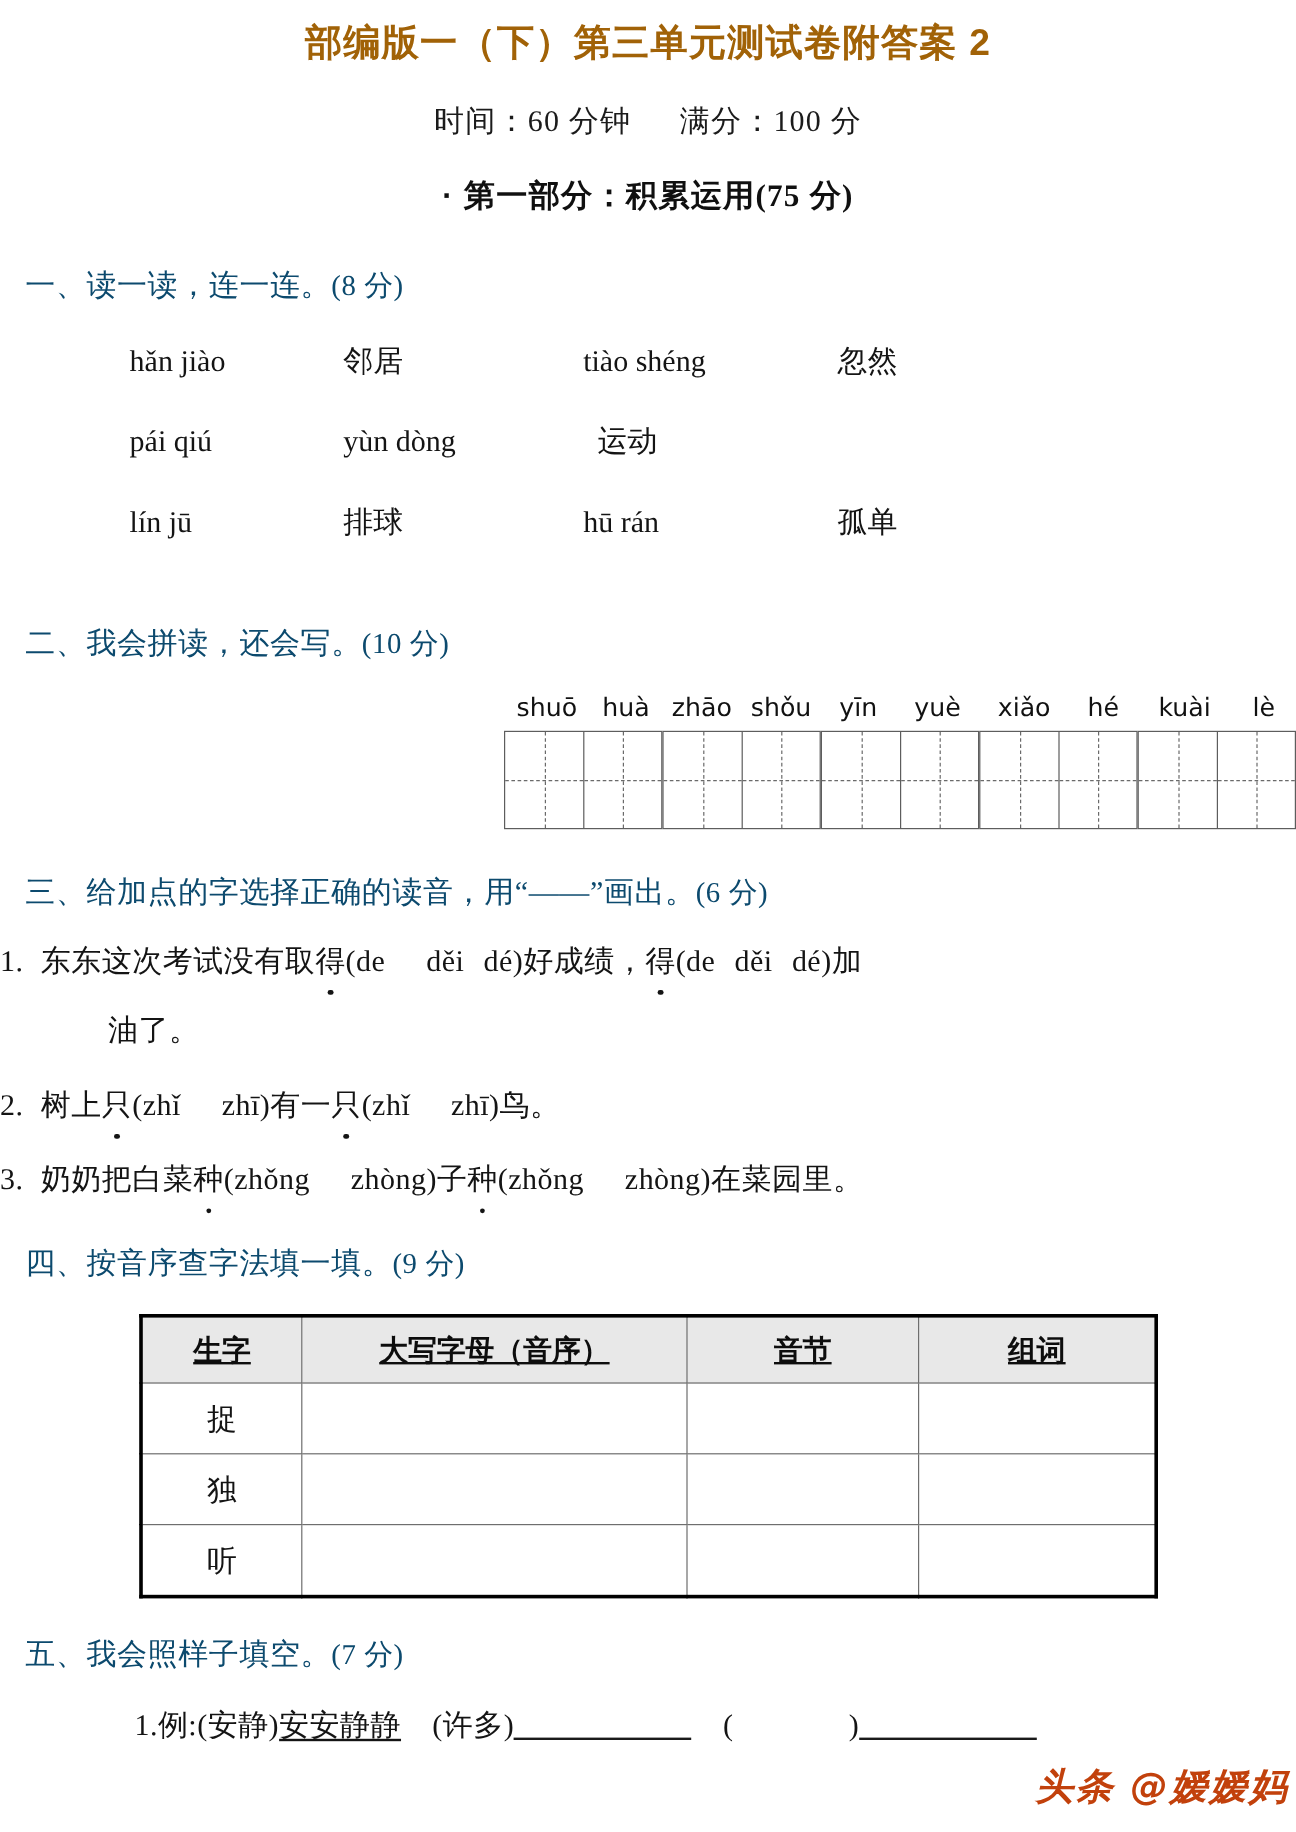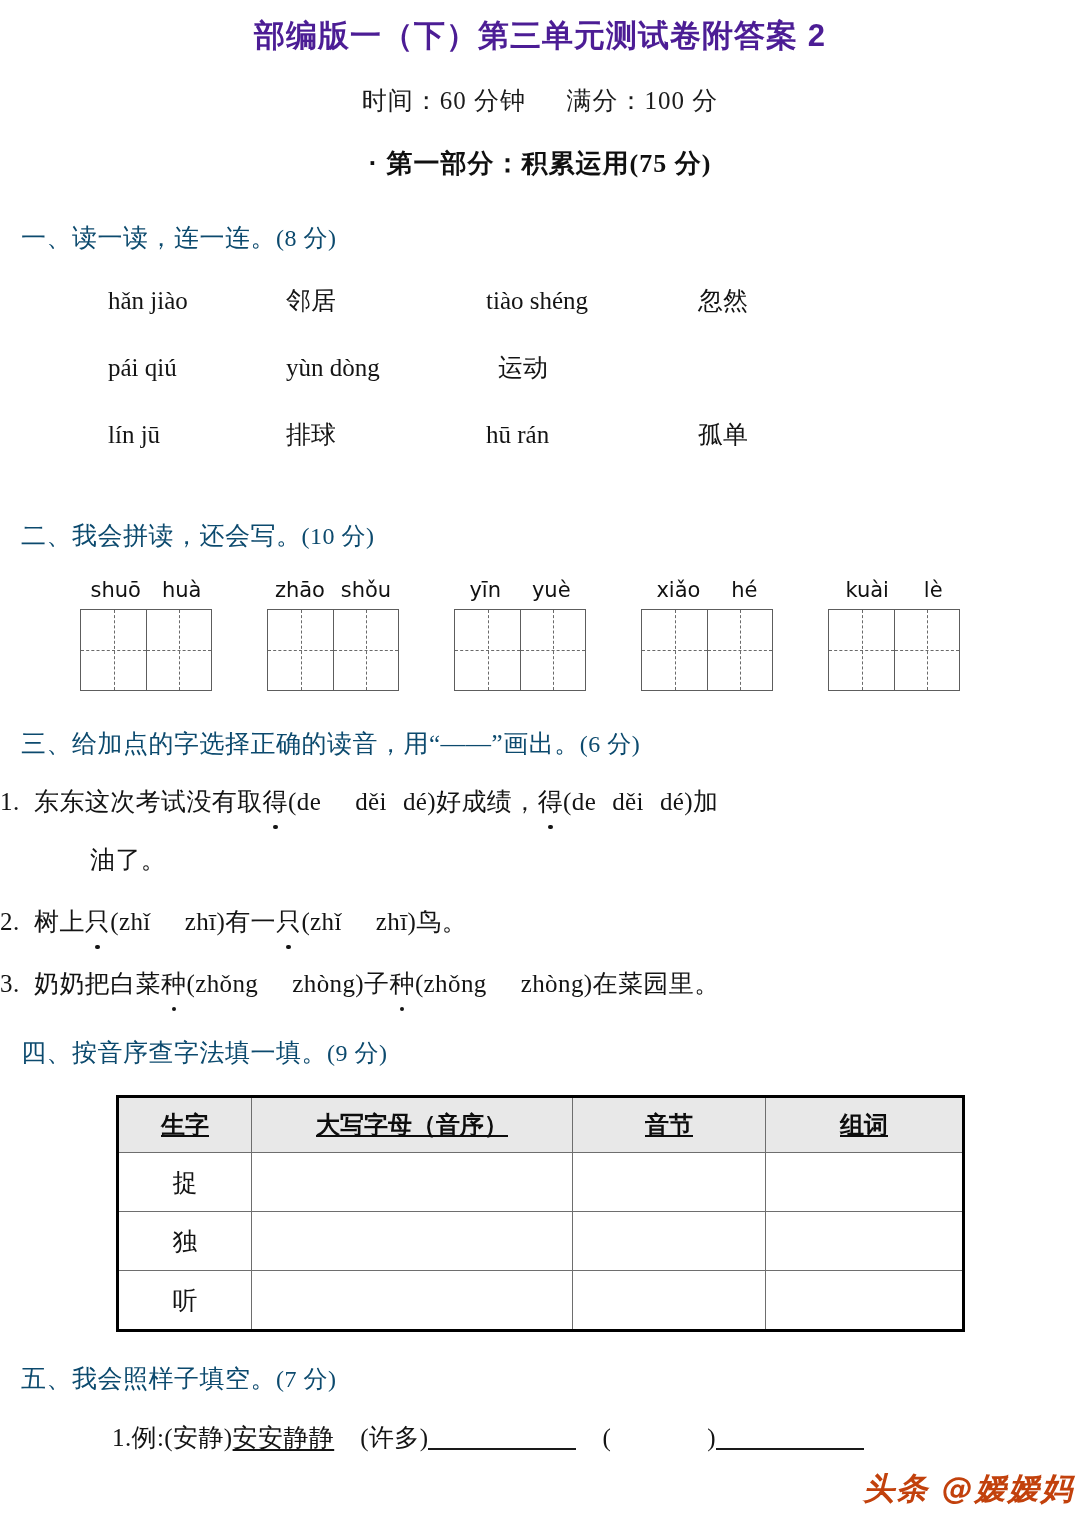--- a/index.html
+++ b/index.html
@@ -25,21 +25,21 @@
 
   
   .doc-title {
     text-align: center;
     font-family: "Liberation Sans", "DejaVu Sans", sans-serif;
     font-size: 31px;
     font-weight: 600;
     letter-spacing: 1px;
     padding-top: 16px;
     line-height: 1.3;
-    color: #4c1d95;
+    color: #a16207;
   }
   .doc-subtitle {
     text-align: center;
     font-size: 25px;
     padding-top: 28px;
     letter-spacing: 1px;
     color: #1b1b1b;
   }
   .doc-subtitle .gap { display:inline-block; width: 26px; }
 
@@ -77,23 +77,23 @@
     height: 67px;
   }
   .m-pinyin-a { width: 178px; font-size: 25px; }
   .m-word-a   { width: 200px; font-size: 25px; }
   .m-pinyin-b { width: 212px; font-size: 25px; }
   .m-word-b   { width: 160px; font-size: 25px; }
 
   
   .grid-strip {
     margin-top: 26px;
-    padding-left: 80px;
+    padding-left: 115px;
     display: flex;
-    gap: 55px;
+    justify-content: flex-end;
   }
   .grid-unit { width: 132px; }
   .grid-pinyin {
     display: flex;
     font-family: "DejaVu Sans", "Liberation Sans", sans-serif;
     font-size: 21px;
     justify-content: space-around;
     margin-bottom: 7px;
     white-space: nowrap;
     color: #111;

